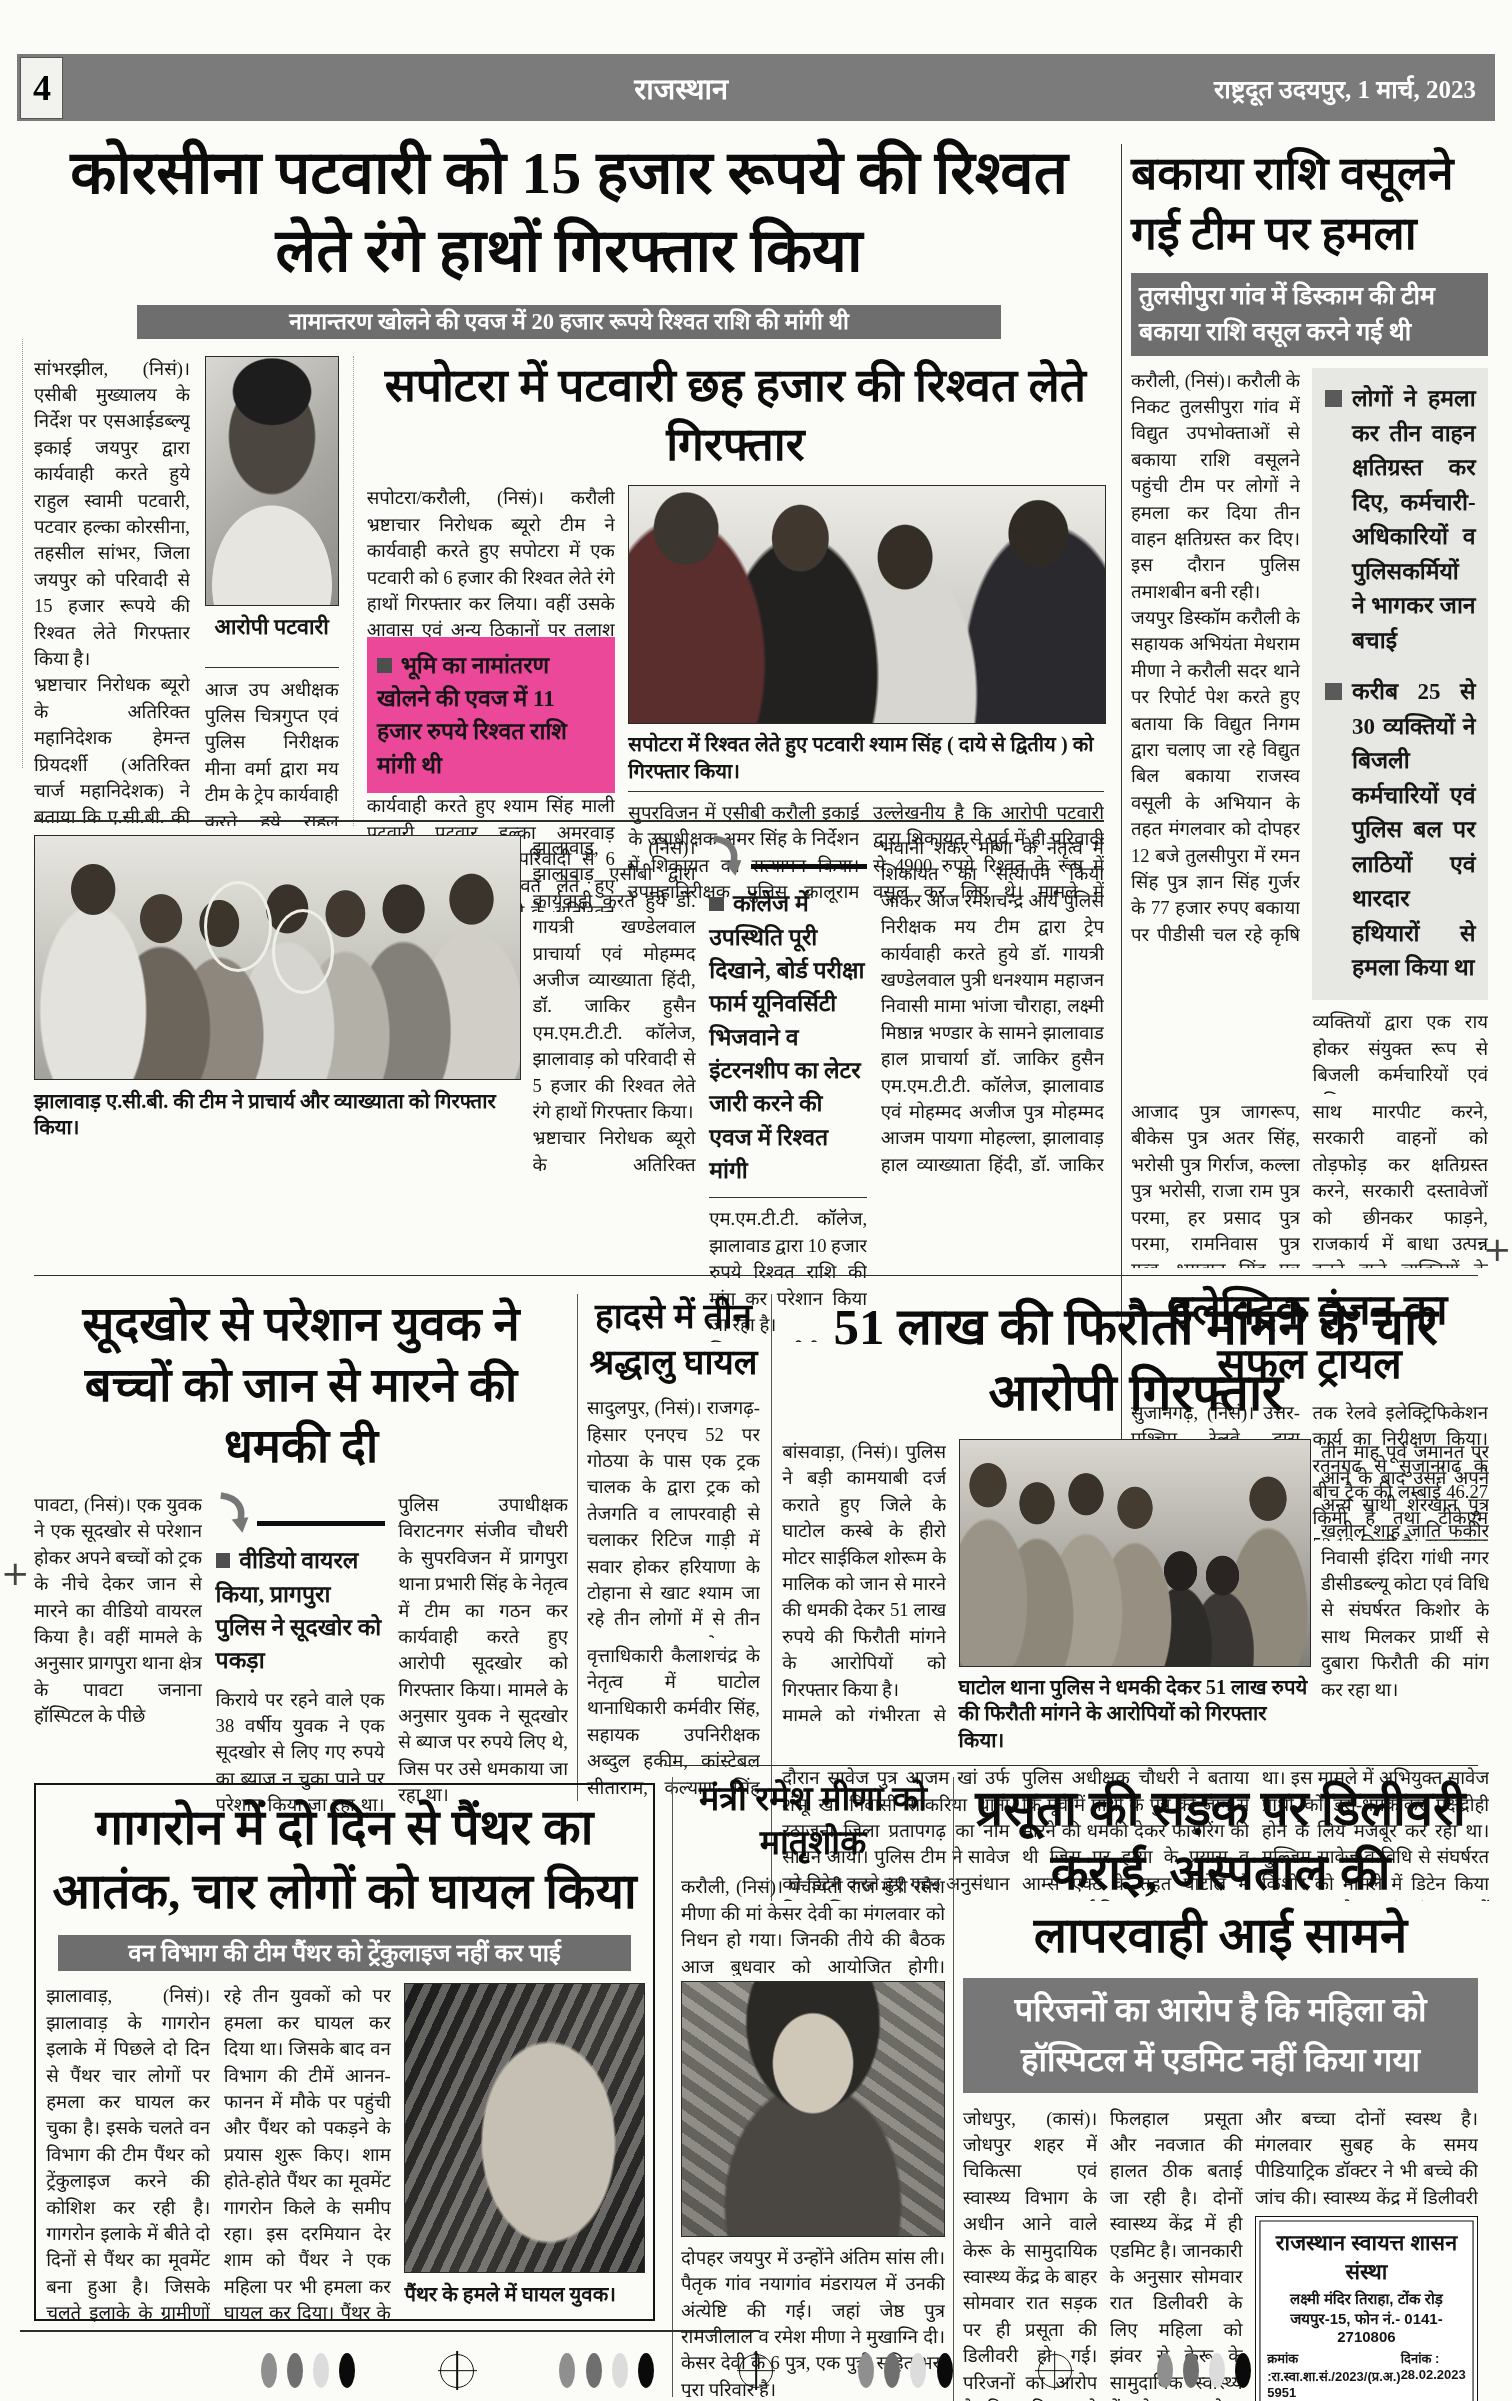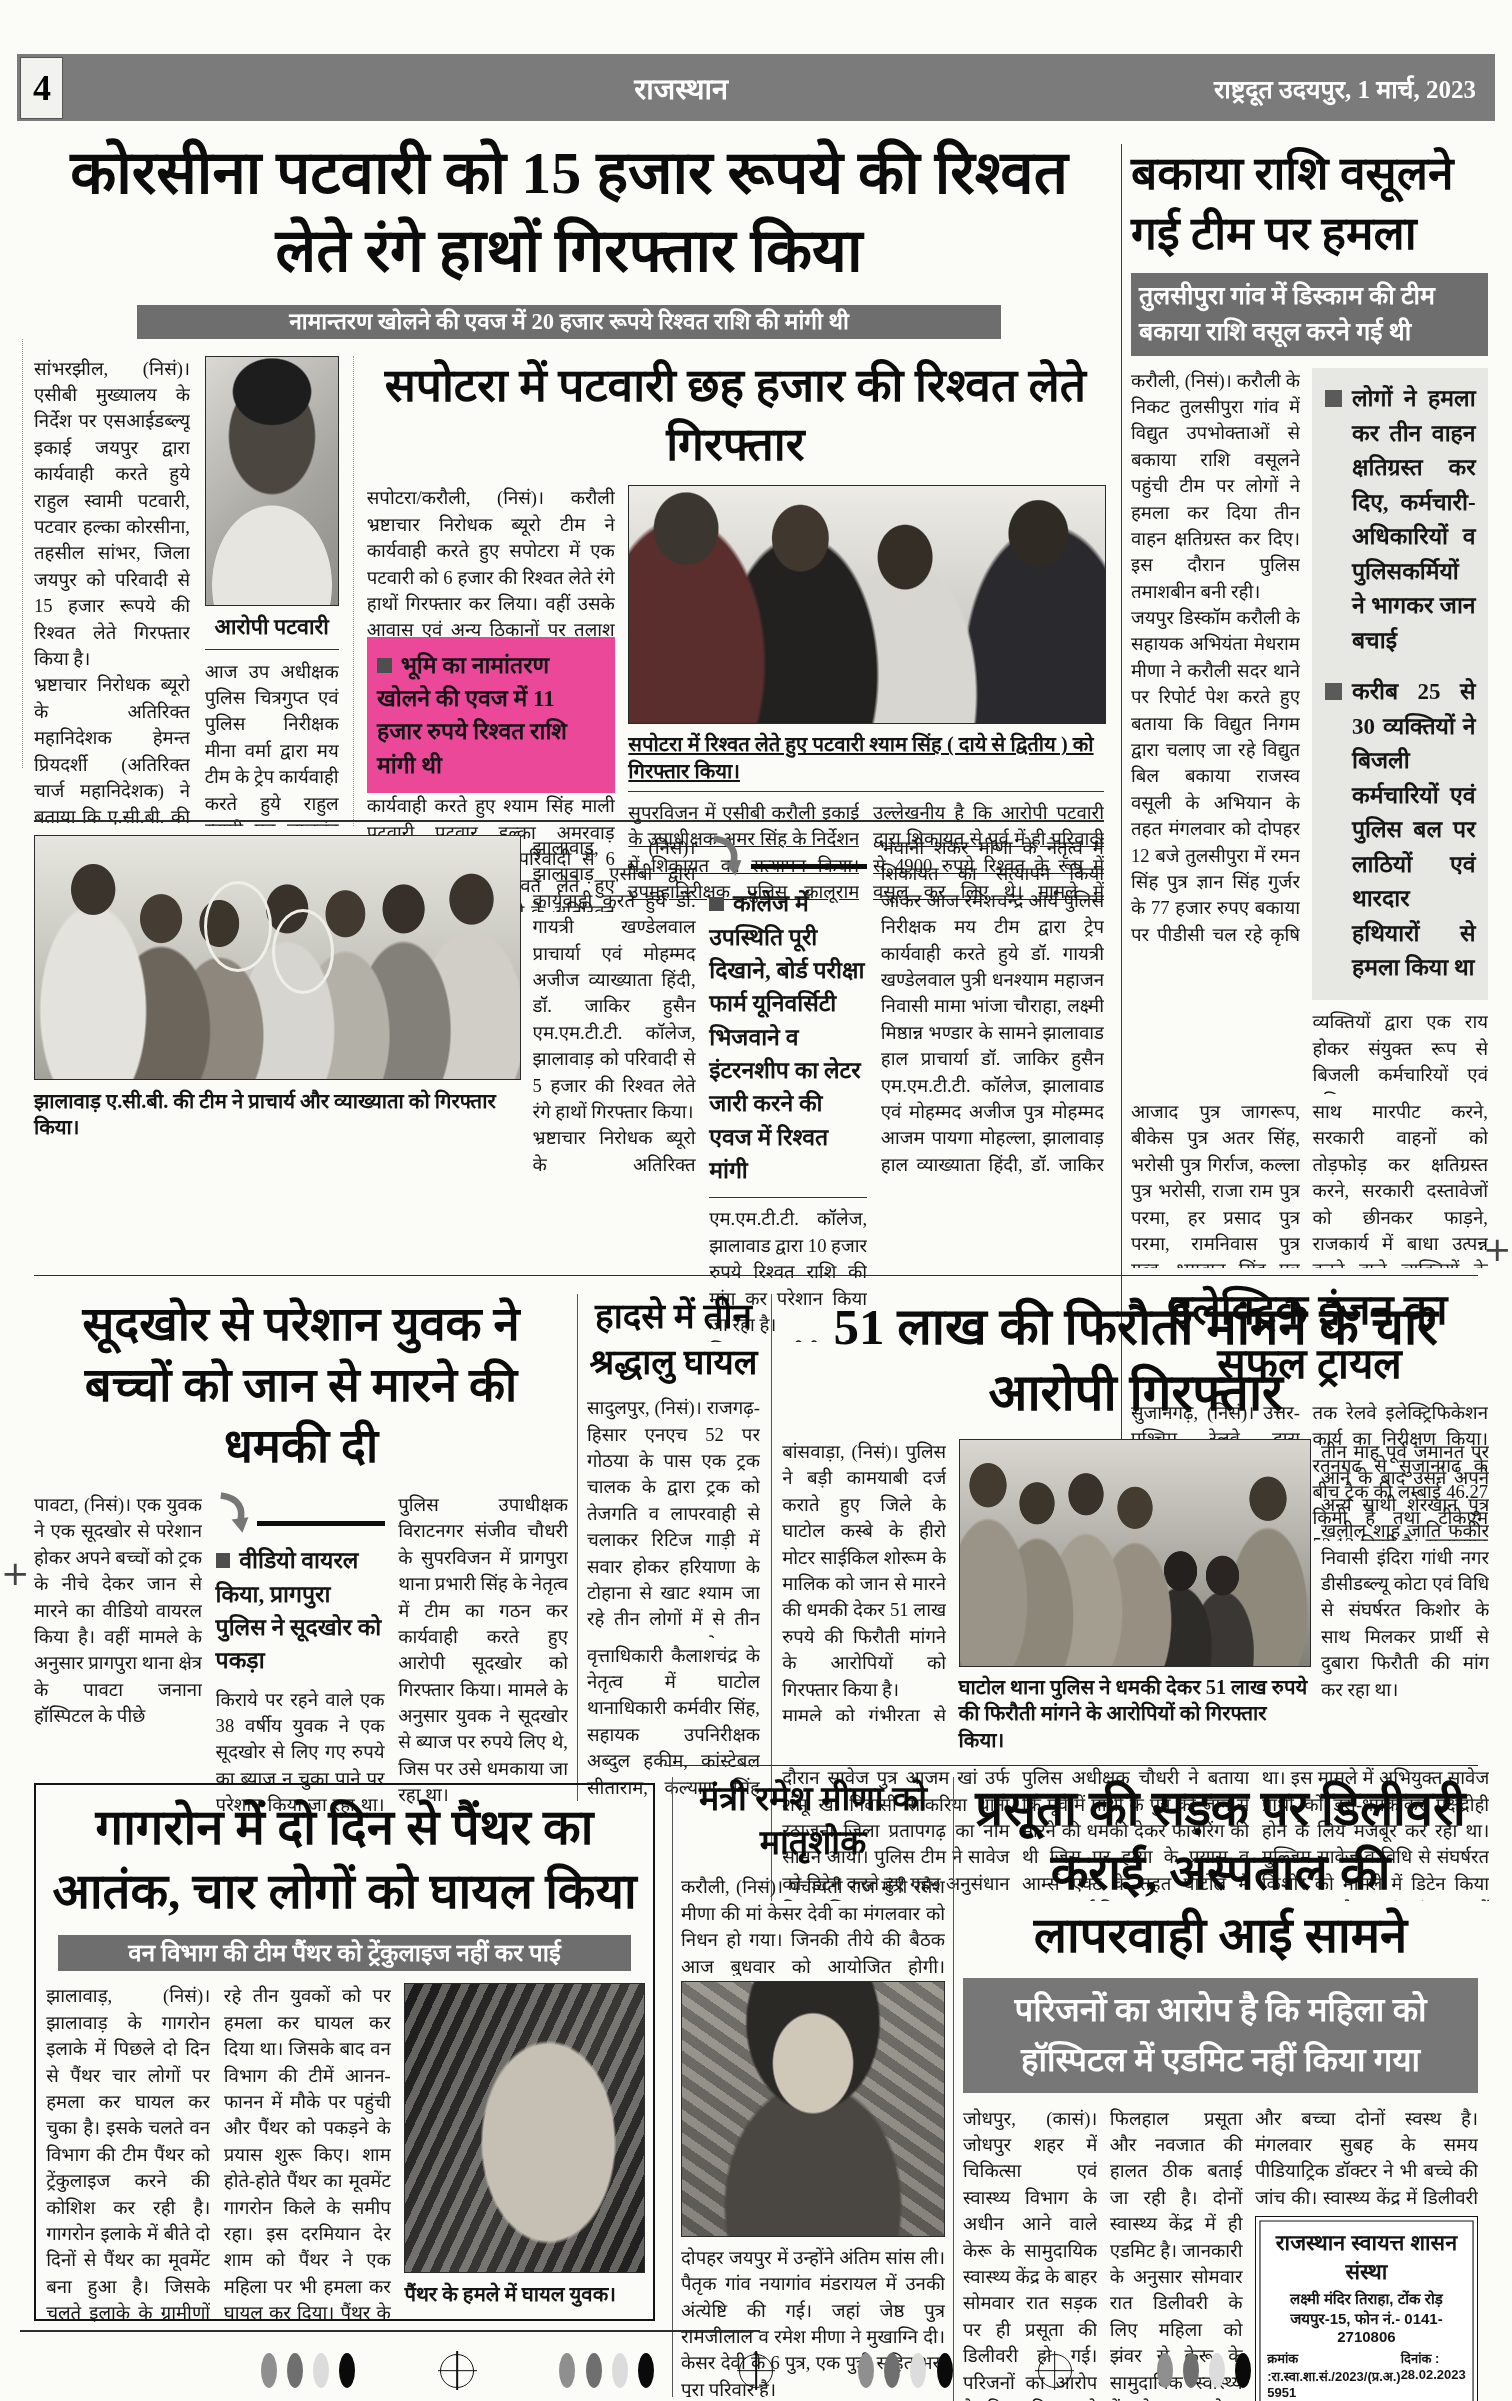--- a/index.html
+++ b/index.html
@@ -61,34 +61,34 @@
     <div class="graybar" style="width:864px;margin:14.7px auto 0;font-size:22.6px;line-height:34px;height:34px;">नामान्तरण खोलने की एवज में 20 हजार रूपये रिश्वत राशि की मांगी थी</div>
     <div style="display:flex;gap:14.7px;margin-top:17px;height:470px;">
       <div class="col body" style="width:156px;">सांभरझील, (निसं)। एसीबी मुख्यालय के निर्देश पर एसआईडब्ल्यू इकाई जयपुर द्वारा कार्यवाही करते हुये राहुल स्वामी पटवारी, पटवार हल्का कोरसीना, तहसील सांभर, जिला जयपुर को परिवादी से 15 हजार रूपये की रिश्वत लेते गिरफ्तार किया है।
 भ्रष्टाचार निरोधक ब्यूरो के अतिरिक्त महानिदेशक हेमन्त प्रियदर्शी (अतिरिक्त चार्ज महानिदेशक) ने बताया कि ए.सी.बी. की एस.आई. डब्ल्यू. इकाई, जयपुर को परिवादी द्वारा शिकायत दी गई कि नामान्तकरण खोलने की एवज में राहुल स्वामी पटवारी, पटवार हल्का कोरसीना, तहसील सांभर, जिला जयपुर द्वारा 20 हजार रूपये रिश्वत राशि की मांग कर परेशान किया जा रहा है। जिस पर एसीबी जयपुर के उप महानिरीक्षक पुलिस कालूराम रावत के सुपरविजन में एसीबी एसआईडब्ल्यू इकाई, जयपुर के अतिरिक्त पुलिस अधीक्षक ललित किशोर शर्मा के निर्देशन में शिकायत का सत्यापन किया।</div>
       <div class="col" style="width:134px;">
         <div class="photo" style="width:132px;height:248px;background:
               radial-gradient(40px 34px at 50% 14%, #1d1d1d 96%, transparent 100%),
               radial-gradient(44px 59px at 50% 32%, #4c4640 96%, transparent 100%),
               radial-gradient(85px 113px at 50% 92%, #e6e5e0 70%, transparent 71%),
               linear-gradient(135deg,#d9d8d3,#a6a5a0 60%,#8e8d88);"></div>
-        <p class="caption" style="text-align:center;margin:8px 0 7px;font-size:21.5px;">आरोपी पटवारी</p>
+        <p class="caption" style="text-align:center;margin:8px 0 25px;font-size:21.5px;">आरोपी पटवारी</p>
         <div class="body" style="height:169px;border-top:1.1px solid #333;padding-top:9px;">आज उप अधीक्षक पुलिस चित्रगुप्त एवं पुलिस निरीक्षक मीना वर्मा द्वारा मय टीम के ट्रेप कार्यवाही करते हुये राहुल स्वामी पुत्र लालचंद निवासी शीतला माता की गली, छोटा बाजार, सांभरलेक, जिला जयपुर हाल पटवारी, पटवार हल्का कोरसीना, तहसील सांभर, जिला जयपुर को परिवादी से 15 हजार रूपये की रिश्वत राशि लेते हुये गिरफ्तार किया। एसीबी के महानिरीक्षक सवाई सिंह गोदारा के निर्देशन में आरोपी से पूछताछ जारी है।</div>
       </div>
 
       <div style="flex:1;border-left:1.7px dotted #999;padding-left:12.4px;">
         <h2 class="hl" style="font-size:46px;margin:0 0 10.2px;">सपोटरा में पटवारी छह हजार की रिश्वत लेते गिरफ्तार</h2>
         <div style="display:flex;gap:13.6px;">
           <div style="width:248px;">
             <div class="col body" style="height:152px;">सपोटरा/करौली, (निसं)। करौली भ्रष्टाचार निरोधक ब्यूरो टीम ने कार्यवाही करते हुए सपोटरा में एक पटवारी को 6 हजार की रिश्वत लेते रंगे हाथों गिरफ्तार कर लिया। वहीं उसके आवास एवं अन्य ठिकानों पर तलाश जारी है।
 भ्रष्टाचार निरोधक ब्यूरो करौली इकाई के उप अधीक्षक अमर सिंह ने बताया कि मंगलवार को एसीबी मुख्यालय के निर्देश पर करौली इकाई द्वारा</div>
             <div class="pq" style="background:#ec4899;padding:11.3px 10.2px;margin:0 0;"><span class="sq"></span><span>भूमि का नामांतरण खोलने की एवज में 11 हजार रुपये रिश्वत राशि मांगी थी</span></div>
             <div class="col body" style="height:119px;">कार्यवाही करते हुए श्याम सिंह माली पटवारी पटवार हल्का अमरवाड़ तहसील सपोटरा को परिवादी से 6 हजार रुपये की रिश्वत लेते हुए गिरफ्तार किया है। ब्यूरो के अतिरिक्त महानिदेशक हेमंत प्रियदर्शी ने बताया कि एसीबी की करौली इकाई को परिवादी</div>
           </div>
-          <div style="flex:1;text-decoration:underline;">
+          <div style="flex:1;">
             <div class="photo" style="width:100%;height:237px;background:
                   radial-gradient(33px 37px at 12% 18%, #3b362f 96%, transparent 100%),
                   radial-gradient(85px 147px at 11% 75%, #5b2e2e 96%, transparent 100%),
                   radial-gradient(29px 34px at 36% 22%, #40372e 96%, transparent 100%),
                   radial-gradient(79px 141px at 36% 80%, #23211f 96%, transparent 100%),
                   radial-gradient(28px 33px at 58% 30%, #352e26 96%, transparent 100%),
                   radial-gradient(73px 136px at 58% 88%, #d8d6d0 96%, transparent 100%),
                   radial-gradient(30.5px 34px at 86% 20%, #2f2a24 96%, transparent 100%),
                   radial-gradient(85px 147px at 88% 78%, #2a2a2e 96%, transparent 100%),
                   linear-gradient(#ecebe6,#b9b8b1);"></div>

